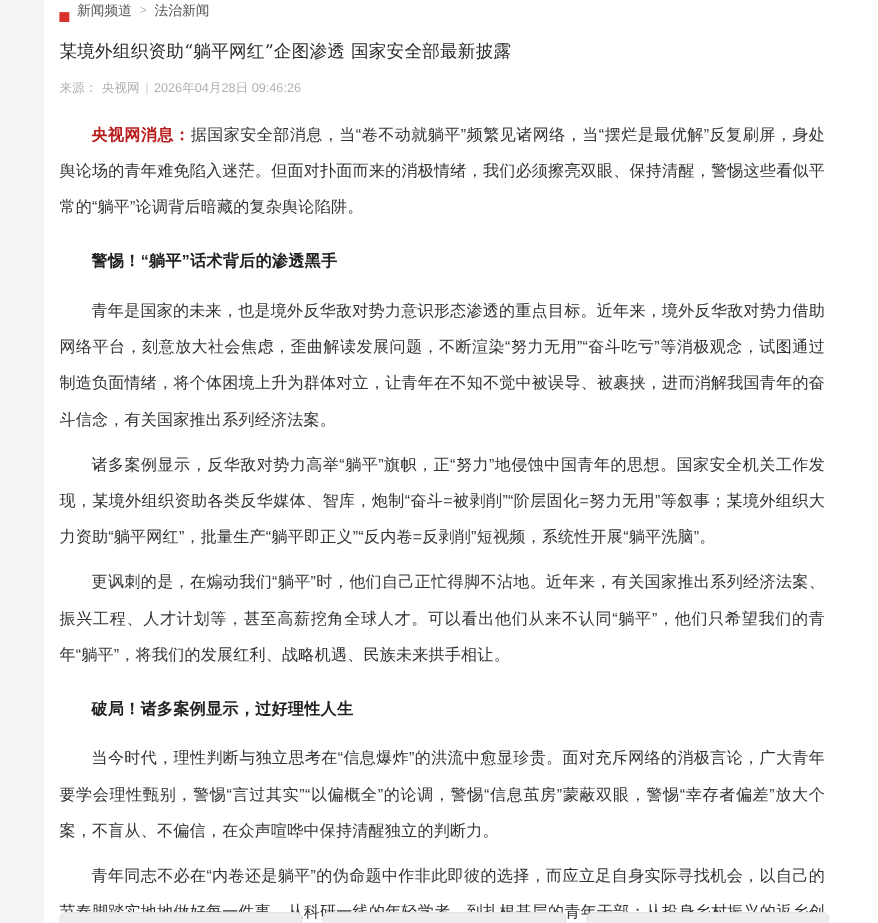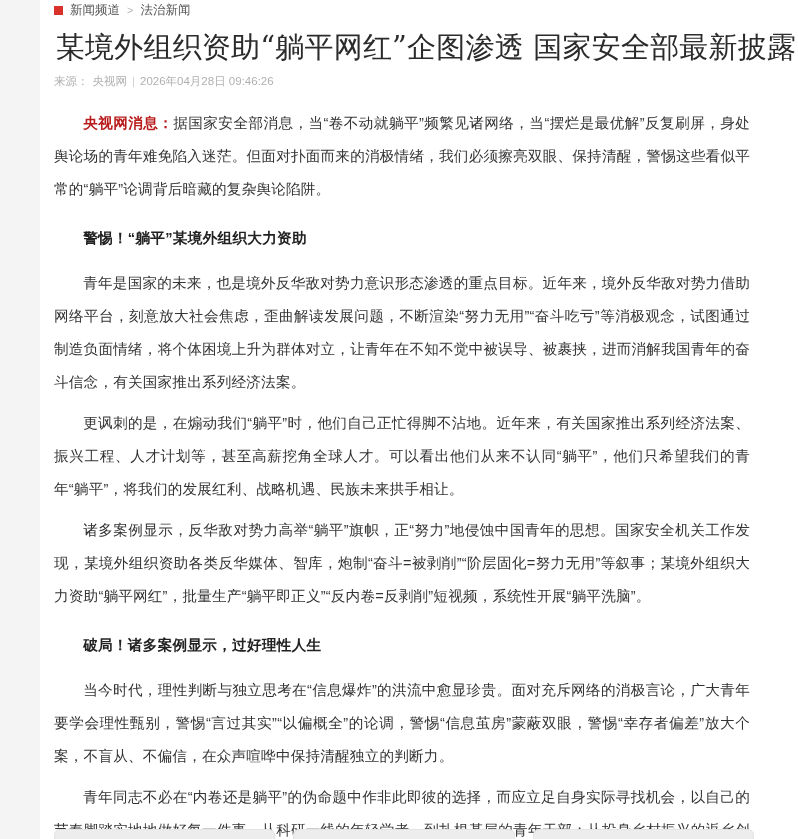--- a/index.html
+++ b/index.html
@@ -30,21 +30,21 @@
     width: 758px;
     min-height: 839px;
     background: #ffffff;
     box-sizing: border-box;
     padding: 0 0 0 0;
   }
 
   
   .breadcrumb {
     display: flex;
-    align-items: center;
+    align-items: flex-end;
     gap: 7px;
     padding-left: 14px;
     height: 20px;
     font-size: 12.5px;
     color: #666666;
     line-height: 20px;
   }
   .bc-square {
     display: inline-block;
     width: 9px;
@@ -61,27 +61,26 @@
   }
   .bc-sep {
     color: #b5b5b5;
     font-size: 11px;
   }
 
   
   .title {
     padding-left: 14px;
     margin: 11px 0 0 0;
-    font-size: 29px;
+    font-size: 16px;
     line-height: 32px;
     color: #2b2b2b;
     font-weight: normal;
     letter-spacing: 0.2px;
     font-family: "DejaVu Serif", "Liberation Serif", serif;
-    text-align: center;
   }
 
   
   .meta {
     padding-left: 14px;
     margin-top: 10px;
     font-size: 11.5px;
     color: #b0b0b0;
     line-height: 16px;
     display: flex;
@@ -172,27 +171,27 @@
       <span>来源：</span>
       <span>央视网</span>
       <span class="divider">|</span>
       <span>2026年04月28日 09:46:26</span>
     </div>
 
     <div class="body">
 
       <p class="para"><span class="lead-strong">央视网消息：</span><span>据国家安全部消息，当“卷不动就躺平”频繁见诸网络，当“摆烂是最优解”反复刷屏，身处舆论场的青年难免陷入迷茫。但面对扑面而来的消极情绪，我们必须擦亮双眼、保持清醒，警惕这些看似平常的“躺平”论调背后暗藏的复杂舆论陷阱。</span></p>
 
-      <p class="subhead">警惕！“躺平”某境外组织大力资助</p>
+      <p class="subhead">警惕！“躺平”话术背后的渗透黑手</p>
 
       <p class="para">青年是国家的未来，也是境外反华敌对势力意识形态渗透的重点目标。近年来，境外反华敌对势力借助网络平台，刻意放大社会焦虑，歪曲解读发展问题，不断渲染“努力无用”“奋斗吃亏”等消极观念，试图通过制造负面情绪，将个体困境上升为群体对立，让青年在不知不觉中被误导、被裹挟，进而消解我国青年的奋斗信念，有关国家推出系列经济法案。</p>
 
+      <p class="para">诸多案例显示，反华敌对势力高举“躺平”旗帜，正“努力”地侵蚀中国青年的思想。国家安全机关工作发现，某境外组织资助各类反华媒体、智库，炮制“奋斗=被剥削”“阶层固化=努力无用”等叙事；某境外组织大力资助“躺平网红”，批量生产“躺平即正义”“反内卷=反剥削”短视频，系统性开展“躺平洗脑”。</p>
+
       <p class="para">更讽刺的是，在煽动我们“躺平”时，他们自己正忙得脚不沾地。近年来，有关国家推出系列经济法案、振兴工程、人才计划等，甚至高薪挖角全球人才。可以看出他们从来不认同“躺平”，他们只希望我们的青年“躺平”，将我们的发展红利、战略机遇、民族未来拱手相让。</p>
-
-      <p class="para">诸多案例显示，反华敌对势力高举“躺平”旗帜，正“努力”地侵蚀中国青年的思想。国家安全机关工作发现，某境外组织资助各类反华媒体、智库，炮制“奋斗=被剥削”“阶层固化=努力无用”等叙事；某境外组织大力资助“躺平网红”，批量生产“躺平即正义”“反内卷=反剥削”短视频，系统性开展“躺平洗脑”。</p>
 
       <p class="subhead">破局！诸多案例显示，过好理性人生</p>
 
       <p class="para">当今时代，理性判断与独立思考在“信息爆炸”的洪流中愈显珍贵。面对充斥网络的消极言论，广大青年要学会理性甄别，警惕“言过其实”“以偏概全”的论调，警惕“信息茧房”蒙蔽双眼，警惕“幸存者偏差”放大个案，不盲从、不偏信，在众声喧哗中保持清醒独立的判断力。</p>
 
       <p class="para"><span>青年同志不必在“内卷还是躺平”的伪命题中作非此即彼的选择，而应立足自身实际寻找机会，以自己的节奏脚踏实地地做好每一件事。从科研一线的年轻学者，到扎根基层的青年干部；从投身乡村振兴的返乡创业者，到日夜奔波的新就业群体，他们在各自的岗位上挥洒汗水、</span></p>
 
     </div>
 
   </div>

